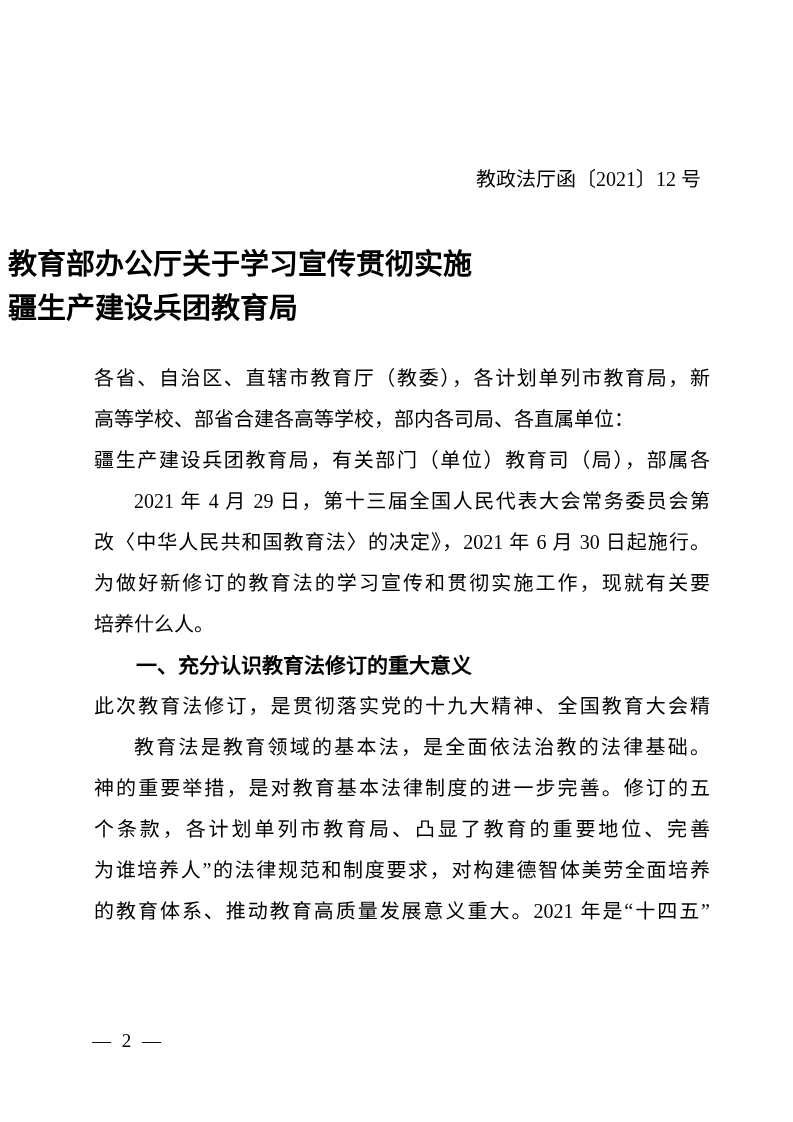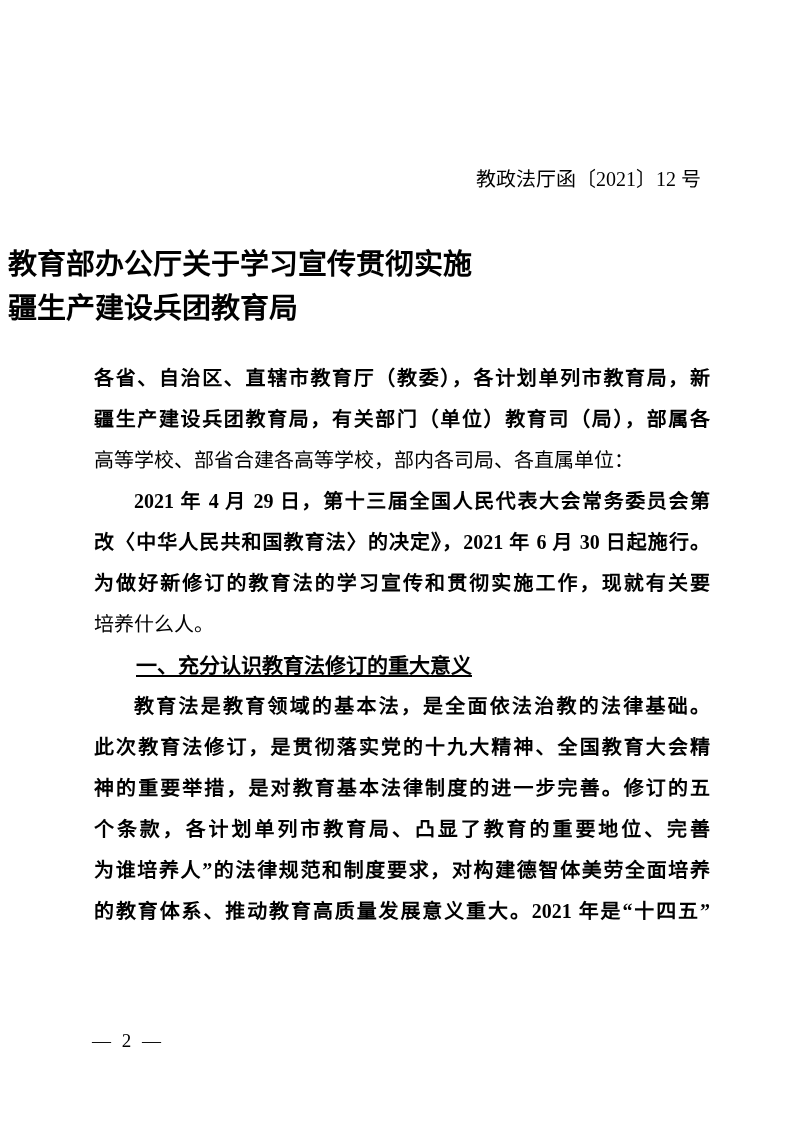--- a/index.html
+++ b/index.html
@@ -48,30 +48,28 @@
   .line {
     height: 41px;
     line-height: 41px;
     margin: 0;
     text-align: justify;
     white-space: nowrap;
   }
   .line.fill {
     white-space: normal;
     text-align-last: justify;
-    font-weight: bold;
   }
   .line.indent {
     text-indent: 2em;
   }
   .line.heading {
     font-family: "Liberation Sans", "DejaVu Sans", sans-serif;
     font-weight: bold;
     font-size: 21px;
-    text-decoration: underline;
   }
   .footer {
     position: absolute;
     left: 92px;
     top: 1028px;
     font-size: 19px;
     letter-spacing: 3px;
     line-height: 26px;
   }
 </style>
@@ -82,32 +80,32 @@
 
   <div class="doc-number">教政法厅函〔2021〕12 号</div>
 
   <h1 class="title">
     <span class="title-line">教育部办公厅关于学习宣传贯彻实施</span>
     <span class="title-line">疆生产建设兵团教育局</span>
   </h1>
 
   <div class="content">
     <p class="line fill">各省、自治区、直辖市教育厅（教委），各计划单列市教育局，新</p>
+    <p class="line">高等学校、部省合建各高等学校，部内各司局、各直属单位：</p>
     <p class="line fill">疆生产建设兵团教育局，有关部门（单位）教育司（局），部属各</p>
-    <p class="line">高等学校、部省合建各高等学校，部内各司局、各直属单位：</p>
 
     <p class="line indent fill">2021 年 4 月 29 日，第十三届全国人民代表大会常务委员会第</p>
     <p class="line fill">改〈中华人民共和国教育法〉的决定》，2021 年 6 月 30 日起施行。</p>
     <p class="line fill">为做好新修订的教育法的学习宣传和贯彻实施工作，现就有关要</p>
     <p class="line">培养什么人。</p>
 
     <p class="line indent heading">一、充分认识教育法修订的重大意义</p>
 
+    <p class="line fill">此次教育法修订，是贯彻落实党的十九大精神、全国教育大会精</p>
     <p class="line indent fill">教育法是教育领域的基本法，是全面依法治教的法律基础。</p>
-    <p class="line fill">此次教育法修订，是贯彻落实党的十九大精神、全国教育大会精</p>
     <p class="line fill">神的重要举措，是对教育基本法律制度的进一步完善。修订的五</p>
     <p class="line fill">个条款，各计划单列市教育局、凸显了教育的重要地位、完善</p>
     <p class="line fill">为谁培养人”的法律规范和制度要求，对构建德智体美劳全面培养</p>
     <p class="line fill">的教育体系、推动教育高质量发展意义重大。2021 年是“十四五”</p>
   </div>
 
   <div class="footer">— 2 —</div>
 
 </div>
 

